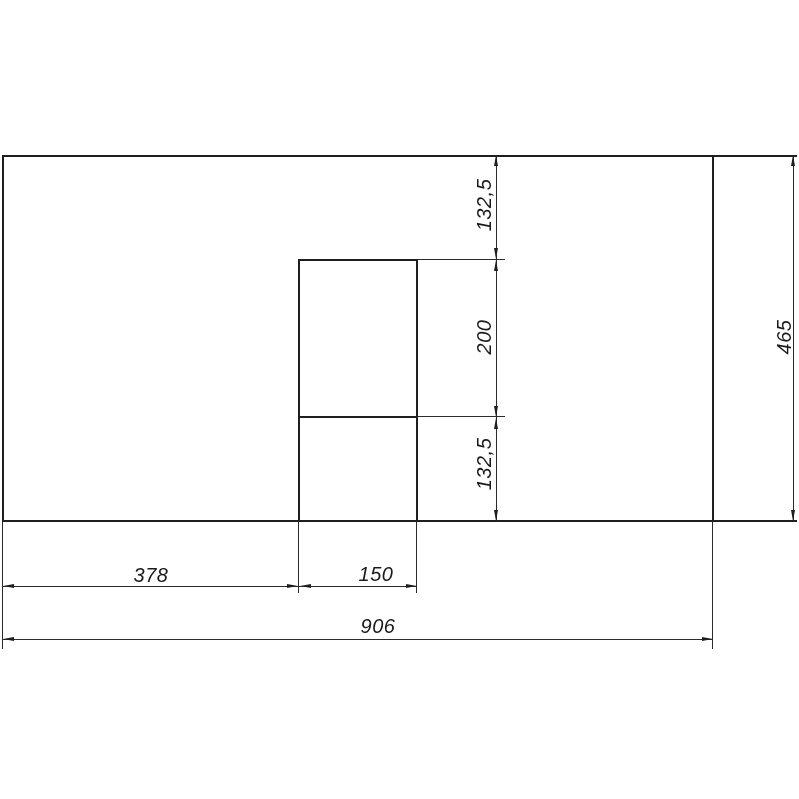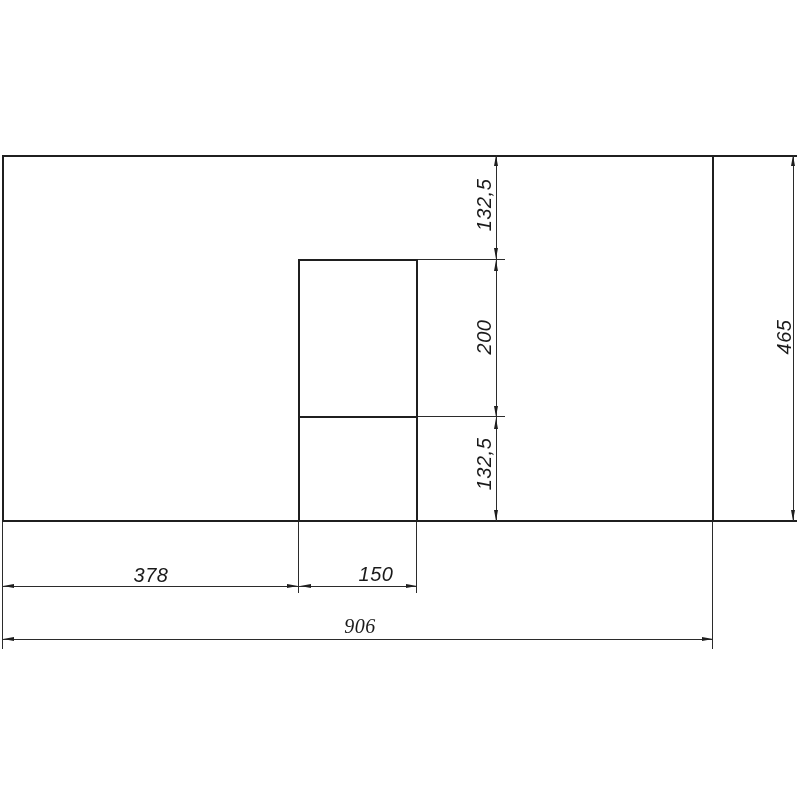--- a/index.html
+++ b/index.html
@@ -113,15 +113,15 @@
 
   <div class="arrow left" style="left:3px;  top:637px;"></div>
   <div class="arrow right" style="left:702px;top:637px;"></div>
 
   <div class="dim-label vert" style="left:484px;top:205px;">132,5</div>
   <div class="dim-label vert" style="left:484px;top:337px;">200</div>
   <div class="dim-label vert" style="left:484px;top:464px;">132,5</div>
   <div class="dim-label vert" style="left:784px;top:337px;">465</div>
   <div class="dim-label" style="left:151px;top:575px;">378</div>
   <div class="dim-label" style="left:376px;top:574px;">150</div>
-  <div class="dim-label" style="left:360px;top:626px;font-family:Liberation Serif, serif;">906</div>
+  <div class="dim-label" style="left:378px;top:626px;">906</div>
 
 </div>
 
 </body></html>

